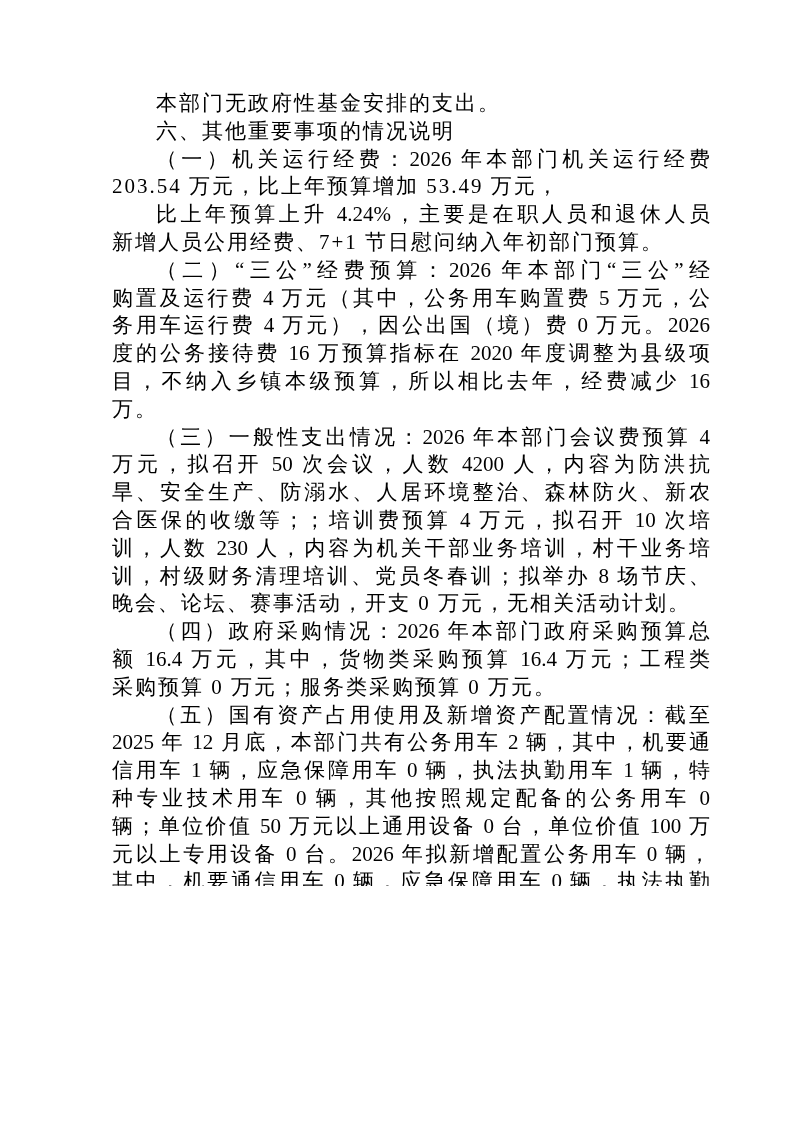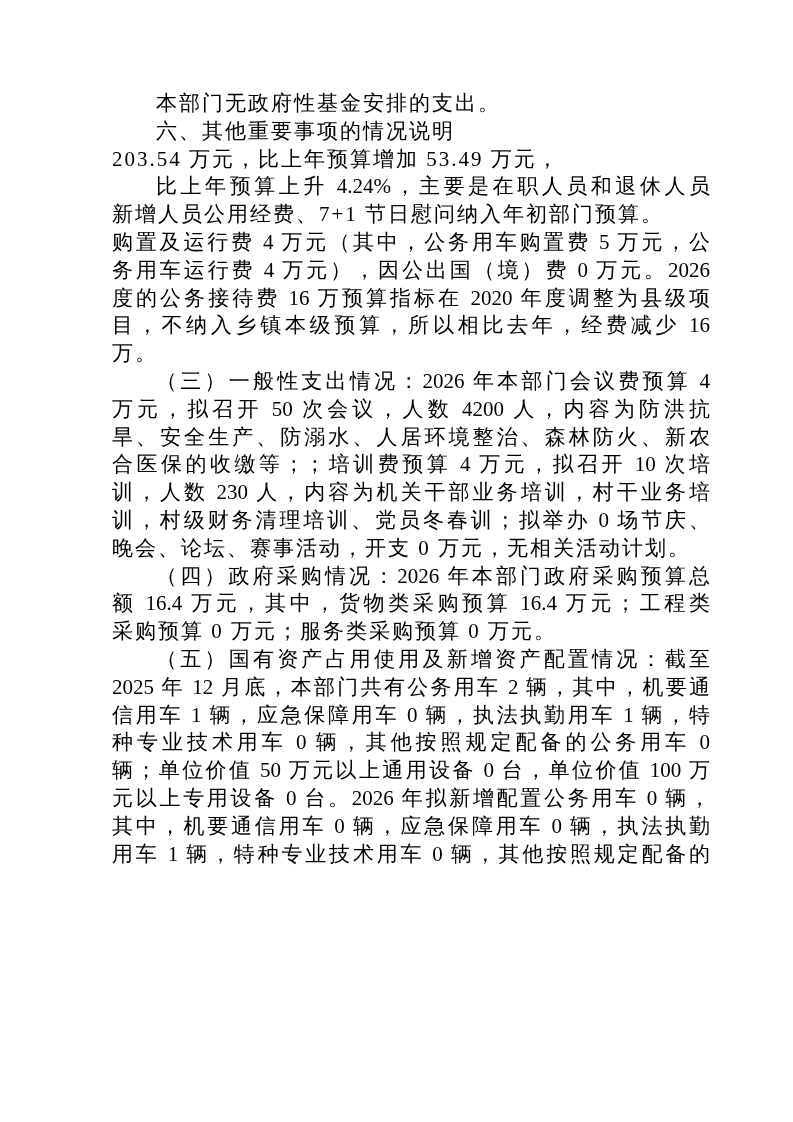--- a/index.html
+++ b/index.html
@@ -44,34 +44,36 @@
     font-weight: normal;
   }
 </style>
 </head>
 <body>
 
 <div class="page">
   <div class="doc-body">
       <div class="line indent"><span>本部门无政府性基金安排的支出。</span></div>
       <div class="line indent"><span class="b">六、其他重要事项的情况说明</span></div>
+      <div class="line justify indent"><span class="b">（一）机关运行经费：</span><span>2026 年本部门机关运行经费</span></div>
       <div class="line"><span>203.54 万元，比上年预算增加 53.49 万元，</span></div>
       <div class="line justify indent"><span>比上年预算上升 4.24%，主要是在职人员和退休人员</span></div>
       <div class="line"><span>新增人员公用经费、7+1 节日慰问纳入年初部门预算。</span></div>
+      <div class="line justify indent"><span class="b">（二）“三公”经费预算：</span><span>2026 年本部门“三公”经</span></div>
       <div class="line justify"><span>购置及运行费 4 万元（其中，公务用车购置费 5 万元，公</span></div>
       <div class="line justify"><span>务用车运行费 4 万元），因公出国（境）费 0 万元。2026</span></div>
       <div class="line justify"><span>度的公务接待费 16 万预算指标在 2020 年度调整为县级项</span></div>
       <div class="line justify"><span>目，不纳入乡镇本级预算，所以相比去年，经费减少 16</span></div>
       <div class="line"><span>万。</span></div>
       <div class="line justify indent"><span class="b">（三）一般性支出情况：</span><span>2026 年本部门会议费预算 4</span></div>
       <div class="line justify"><span>万元，拟召开 50 次会议，人数 4200 人，内容为防洪抗</span></div>
       <div class="line justify"><span>旱、安全生产、防溺水、人居环境整治、森林防火、新农</span></div>
       <div class="line justify"><span>合医保的收缴等；；培训费预算 4 万元，拟召开 10 次培</span></div>
       <div class="line justify"><span>训，人数 230 人，内容为机关干部业务培训，村干业务培</span></div>
-      <div class="line justify"><span>训，村级财务清理培训、党员冬春训；拟举办 0 场节庆、</span></div>
+      <div class="line justify"><span>训，村级财务清理培训、党员冬春训；拟举办 8 场节庆、</span></div>
       <div class="line"><span>晚会、论坛、赛事活动，开支 0 万元，无相关活动计划。</span></div>
       <div class="line justify indent"><span class="b">（四）政府采购情况：</span><span>2026 年本部门政府采购预算总</span></div>
       <div class="line justify"><span>额 16.4 万元，其中，货物类采购预算 16.4 万元；工程类</span></div>
       <div class="line"><span>采购预算 0 万元；服务类采购预算 0 万元。</span></div>
       <div class="line justify indent"><span class="b">（五）国有资产占用使用及新增资产配置情况：</span><span>截至</span></div>
       <div class="line justify"><span>2025 年 12 月底，本部门共有公务用车 2 辆，其中，机要通</span></div>
       <div class="line justify"><span>信用车 1 辆，应急保障用车 0 辆，执法执勤用车 1 辆，特</span></div>
       <div class="line justify"><span>种专业技术用车 0 辆，其他按照规定配备的公务用车 0</span></div>
       <div class="line justify"><span>辆；单位价值 50 万元以上通用设备 0 台，单位价值 100 万</span></div>
       <div class="line justify"><span>元以上专用设备 0 台。2026 年拟新增配置公务用车 0 辆，</span></div>

